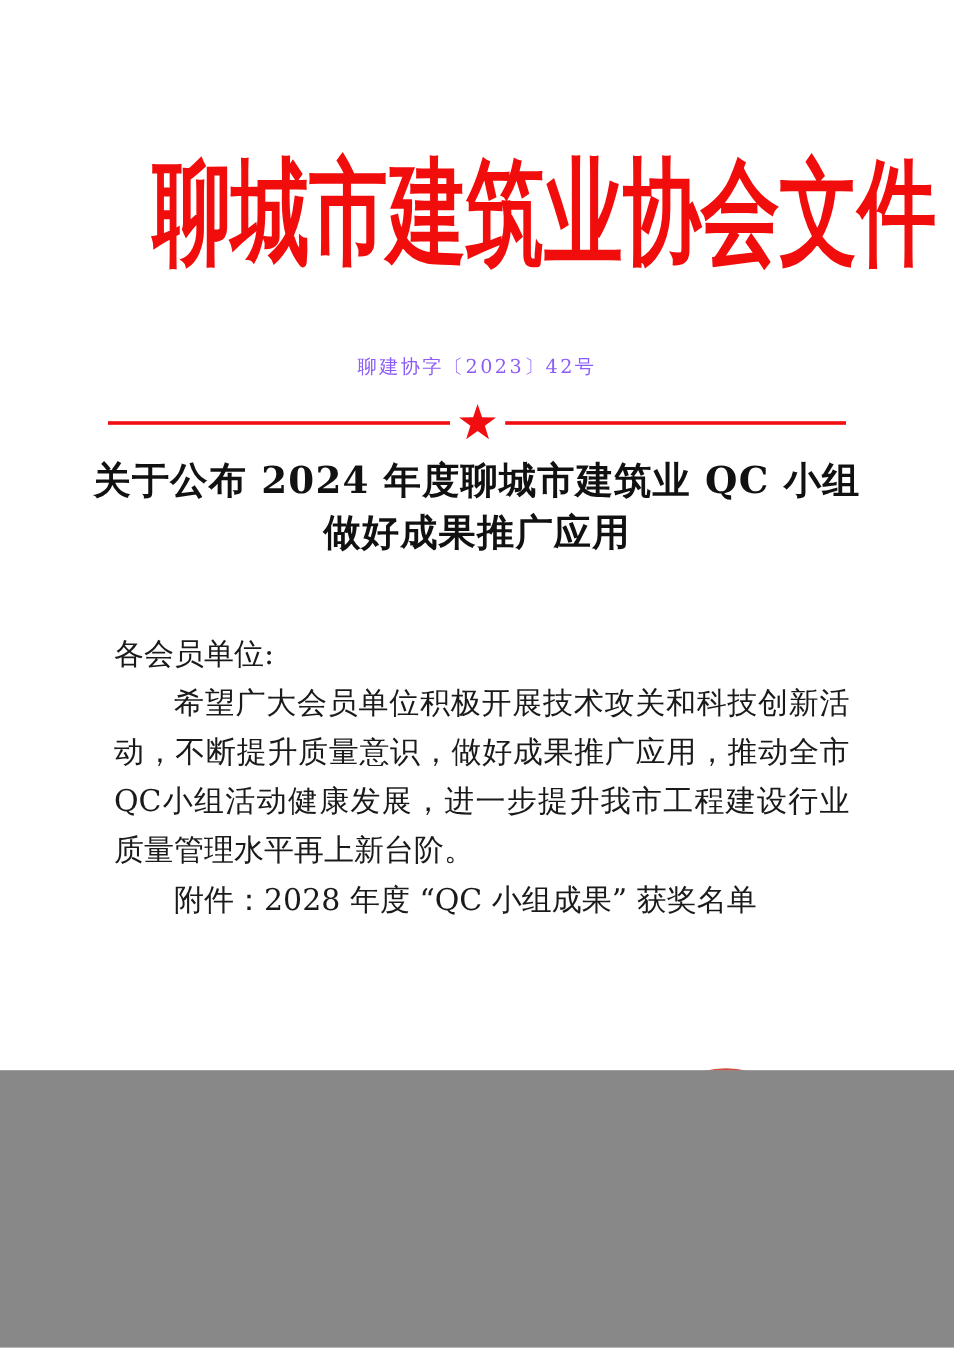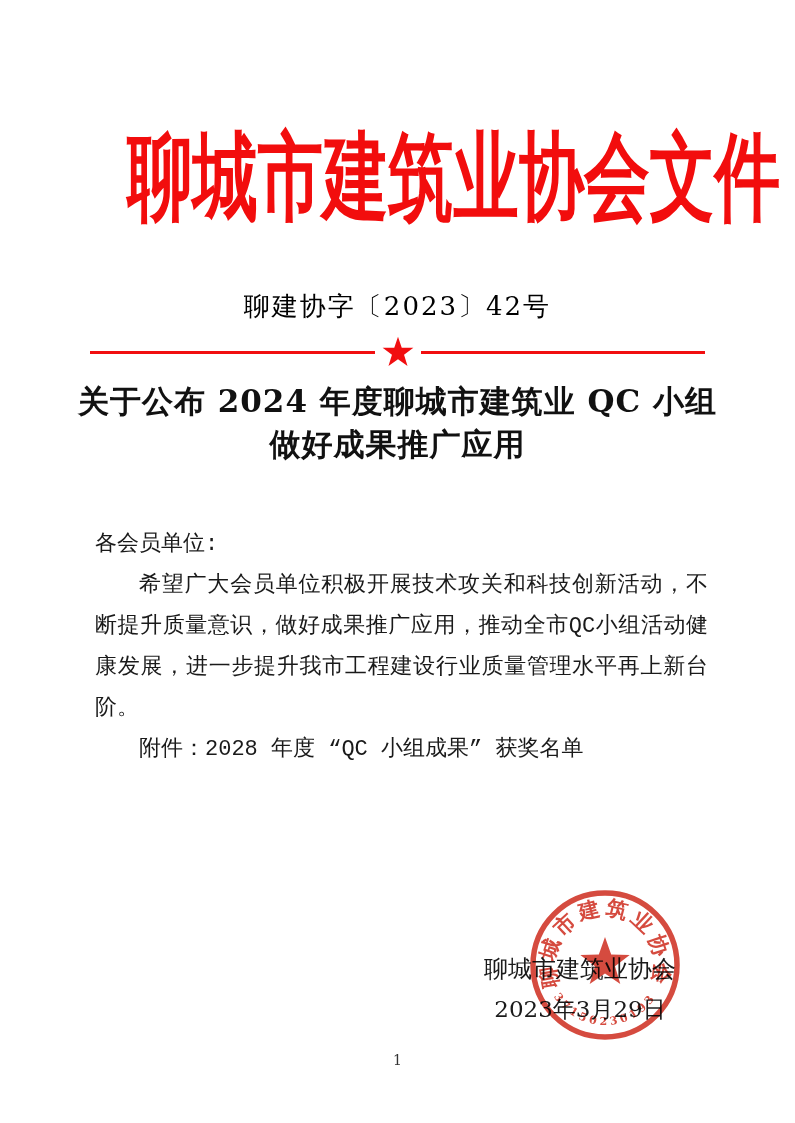--- a/index.html
+++ b/index.html
@@ -1,19 +1,19 @@
 <!DOCTYPE html>
 <html><head>
 <meta charset="utf-8">
 <style>
   * { margin:0; padding:0; box-sizing:border-box; }
   html,body { background:#888; }
   .page {
     position:relative;
-    width:795px; height:1123px;
+    width:795px; height:892px;
     margin:0 auto;
     background:#ffffff;
     overflow:hidden;
     font-family:"DejaVu Serif","Liberation Serif",serif;
     color:#1a1a1a;
   }
   
   .org-title {
     position:absolute; top:118px; left:0; width:795px;
     text-align:center;
@@ -21,22 +21,22 @@
     font-weight:bold;
     color:#f20d0d;
     white-space:nowrap;
     transform:scaleX(0.68);
     transform-origin:50% 50%;
     letter-spacing:0px;
   }
   .doc-number {
     position:absolute; top:292px; left:0; width:795px;
     text-align:center;
-    font-size:26px; line-height:28px;
-    color:#000000;
+    font-size:16px; line-height:28px;
+    color:#8b5cf6;
     letter-spacing:2px;
   }
   
   .divider {
     position:absolute; top:335px; left:90px; width:615px; height:34px;
     display:flex; align-items:center;
   }
   .divider .bar { flex:1; height:3px; background:#f10e10; }
   .divider .star-wrap { width:36px; height:34px; margin:0 5px; display:flex; align-items:center; justify-content:center; }
   
@@ -44,24 +44,23 @@
     position:absolute; top:380px; left:60px; width:675px;
     text-align:center;
     font-size:31px; line-height:43px;
     font-weight:bold;
     color:#111111;
     letter-spacing:1px;
   }
   
   .body-text {
     position:absolute; top:524px; left:95px; width:613px;
-    font-size:22px; line-height:41px;
+    font-size:25px; line-height:41px;
     text-align:justify;
     color:#1a1a1a;
-    font-family:Liberation Mono, monospace;
   }
   .body-text .salutation { text-indent:0; }
   .body-text .para { text-indent:2em; }
   .body-text .attachment { text-indent:2em; text-align:left; }
   
   .signature {
     position:absolute; top:952px; left:440px; width:280px;
     text-align:center;
     font-size:24px; line-height:34px;
     color:#1a1a1a;

